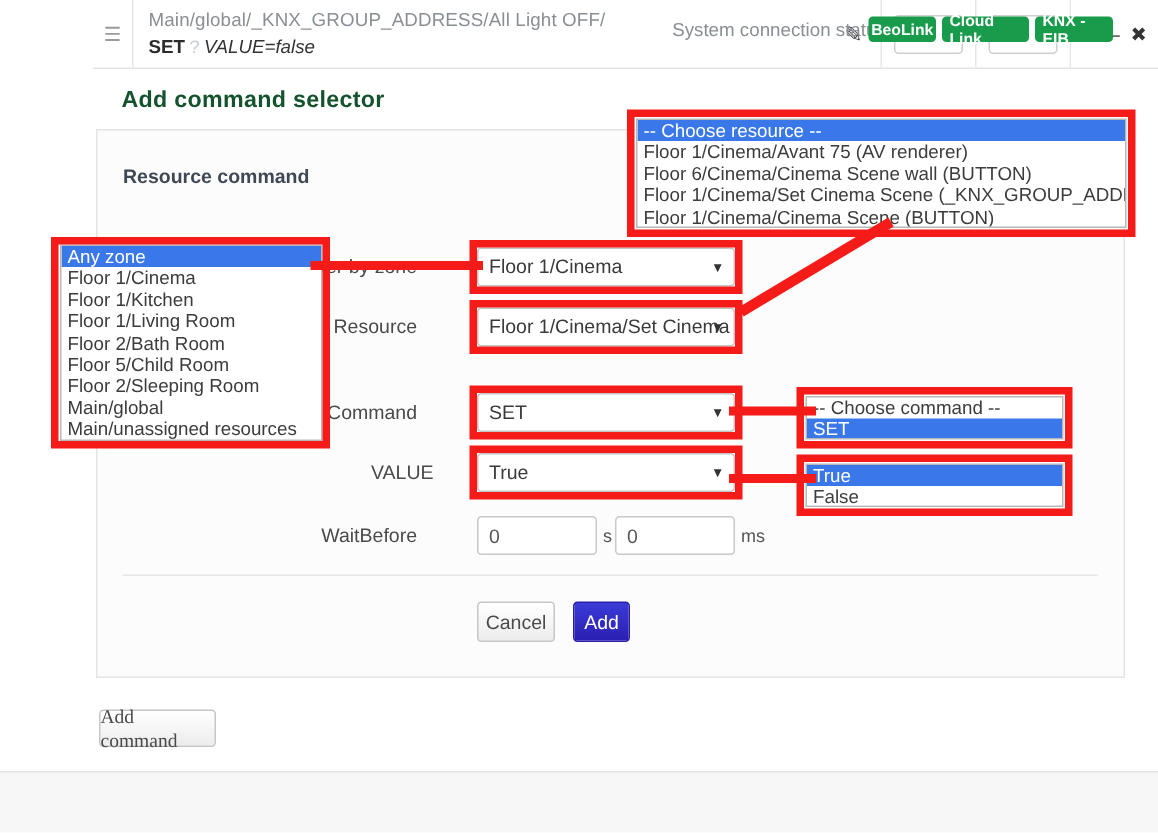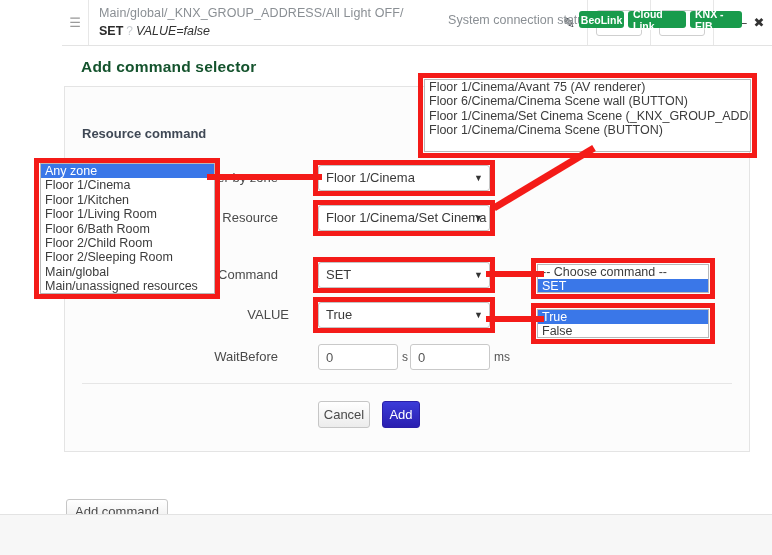--- a/index.html
+++ b/index.html
@@ -62,21 +62,21 @@
 
   
   .panel{
     position:absolute; left:64px; top:86px; width:686px; height:366px;
     background:#fcfcfc;
     border:1px solid #e4e4e4;
     box-sizing:border-box;
   }
   .panel-heading{
     position:absolute; left:82px; top:110px;
-    font-weight:bold; font-size:13px; color:#3f4855;margin-top:16px;
+    font-weight:bold; font-size:13px; color:#3f4855;
   }
   .flabel{
     position:absolute; text-align:right; width:130px;
     font-size:13px; color:#4a4a4a; line-height:26px;
   }
   .sel{
     position:absolute;
     height:26px; box-sizing:border-box;
     border:1px solid #c4c4c4; border-radius:3px;
     background:#ffffff;
@@ -221,35 +221,36 @@
 <input class="txt" style="left: 318px; top: 344px; width: 80px;" value="0">
 <div class="unit" style="left:402px; top:344px;">s</div>
 <input class="txt" style="left: 410px; top: 344px; width: 80px;" value="0">
 <div class="unit" style="left:494px; top:344px;">ms</div>
 
 <div class="divider"></div>
 
 <div class="btn btn-default" style="left:318px; top:401px; width:52px;">Cancel</div>
 <div class="btn btn-primary" style="left:382px; top:401px; width:38px;">Add</div>
 
-<div class="btn btn-default" style="left:66px; top:499px; width:102px; height:25px;">Add command</div>
+<div class="btn btn-default" style="left:66px; top:473px; width:78px; height:25px;font-family:Liberation Serif, serif;">Add command</div>
 
 <div class="listbox" style="left:40px; top:163px; width:175px; height:131px;">
     <div class="opt sel-opt">Any zone</div>
     <div class="opt">Floor 1/Cinema</div>
     <div class="opt">Floor 1/Kitchen</div>
     <div class="opt">Floor 1/Living Room</div>
-    <div class="opt">Floor 6/Bath Room</div>
-    <div class="opt">Floor 2/Child Room</div>
+    <div class="opt">Floor 2/Bath Room</div>
+    <div class="opt">Floor 5/Child Room</div>
     <div class="opt">Floor 2/Sleeping Room</div>
     <div class="opt">Main/global</div>
     <div class="opt">Main/unassigned resources</div>
   </div>
 
 <div class="listbox" style="left:424px; top:79px; width:327px; height:73px;">
+    <div class="opt sel-opt">-- Choose resource --</div>
     <div class="opt">Floor 1/Cinema/Avant 75 (AV renderer)</div>
     <div class="opt">Floor 6/Cinema/Cinema Scene wall (BUTTON)</div>
     <div class="opt">Floor 1/Cinema/Set Cinema Scene (_KNX_GROUP_ADDRESS)</div>
     <div class="opt">Floor 1/Cinema/Cinema Scene (BUTTON)</div>
   </div>
 
 <div class="listbox" style="left:537px; top:264px; width:172px; height:29px;">
     <div class="opt">-- Choose command --</div>
     <div class="opt sel-opt">SET</div>
   </div>

